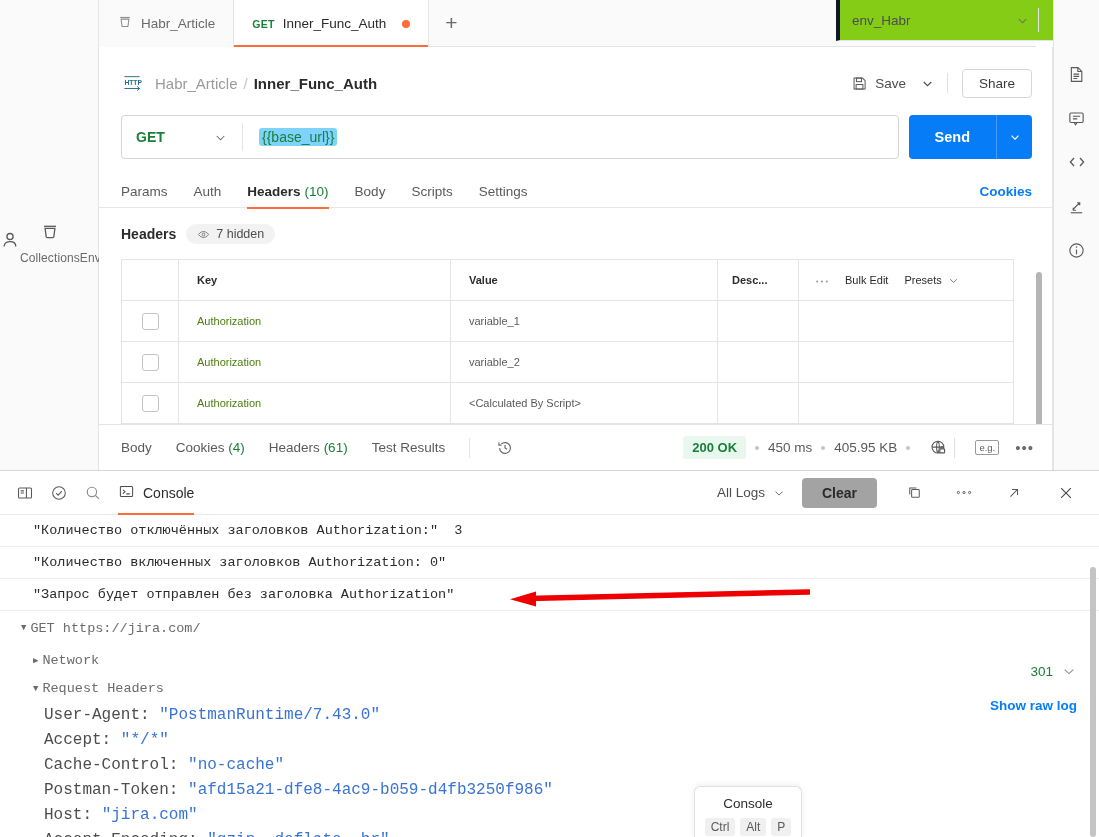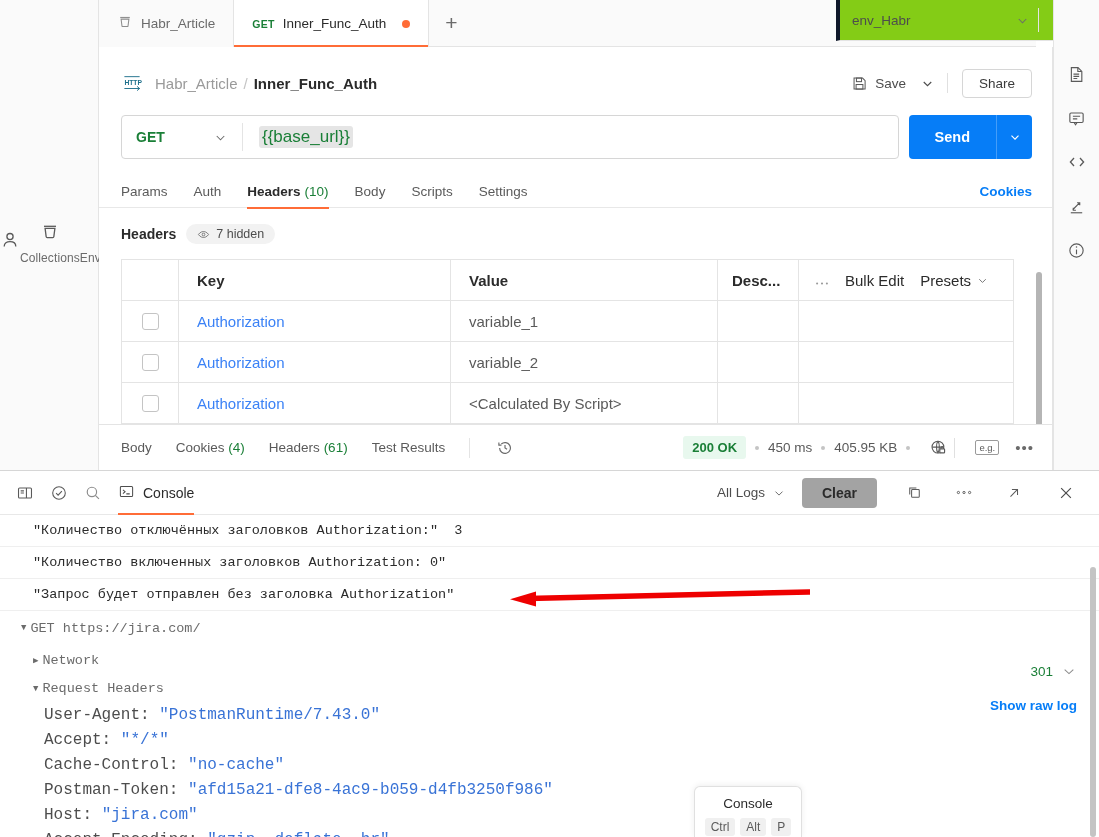--- a/index.html
+++ b/index.html
@@ -101,22 +101,22 @@
     display:flex; align-items:center; justify-content:space-between;
     width: 120px; padding: 0 14px; height: 42px; cursor:pointer;
   }
   .method-txt { font-size: 14px; font-weight: bold; color:#1a7f37; }
   .method-div { width:1px; height:28px; background:#e4e4e4; }
   .url-input {
     flex:1; height:42px; display:flex; align-items:center; padding-left: 16px;
     font-size: 14px;
   }
   .var-chip {
-    color: #1a7f37; background: #e5e5e5; border-radius: 3px; padding: 1px 3px;
-    font-size: 17px;
+    color: #1a7f37; background: #7dd3fc; border-radius: 3px; padding: 1px 3px;
+    font-size: 14px;
   }
   .send-wrap {
     display:flex; align-items:stretch; background:#067df7; border-radius:4px; height:44px;
     cursor:pointer; overflow:hidden;
   }
   .send-main { display:flex;align-items:center;justify-content:center;padding: 0 26px;
     color:#fff; font-size:14.5px; font-weight:bold; }
   .send-caret { display:flex;align-items:center;justify-content:center; width:36px;
     border-left:1px solid rgba(255,255,255,.25); }
 
@@ -138,23 +138,23 @@
   .headers-line { display:flex; align-items:center; gap:10px; padding: 0 22px; margin-top: 14px; height: 24px;}
   .headers-title { font-size: 14px; font-weight: bold; color:#2b2b2b; }
   .hidden-chip {
     display:flex;align-items:center;gap:6px; background:#f2f2f2; border-radius:12px;
     padding: 3px 11px; font-size: 12.5px; color:#4d4d4d; cursor:pointer;
   }
 
   
   .htable { margin: 13px 22px 0 22px; width: 893px; border:1px solid #e4e4e4; border-bottom:none; }
   .hrow { display:flex; border-bottom:1px solid #e4e4e4; height:41px; align-items:stretch; }
-  .hcell { display:flex; align-items:center; font-size:15px; }
+  .hcell { display:flex; align-items:center; font-size:11px; }
   .c-check { width:57px; justify-content:center; border-right:1px solid #e4e4e4; }
-  .c-key { width: 272px; padding-left: 18px; border-right:1px solid #e4e4e4; color:#3b82f6; }
+  .c-key { width: 272px; padding-left: 18px; border-right:1px solid #e4e4e4; color:#4d7c0f; }
   .c-val { width: 267px; padding-left: 18px; border-right:1px solid #e4e4e4; color:#5a5a5a; }
   .c-desc { width: 81px; padding-left: 14px; border-right:1px solid #e4e4e4; color:#5a5a5a; }
   .c-actions { flex:1; display:flex; align-items:center; gap: 16px; padding-left: 16px; color:#5a5a5a; }
   .hrow.head .hcell { font-weight: bold; color:#2b2b2b; }
   .hrow.head .c-actions { font-weight: normal; }
   .chkbox { width:17px;height:17px;border:1px solid #c4c4c4;border-radius:3px;background:#fff;cursor:pointer; }
   .bulk { cursor:pointer; }
   .presets { display:flex; align-items:center; gap:5px; cursor:pointer; }
 
   .req-scroll {

